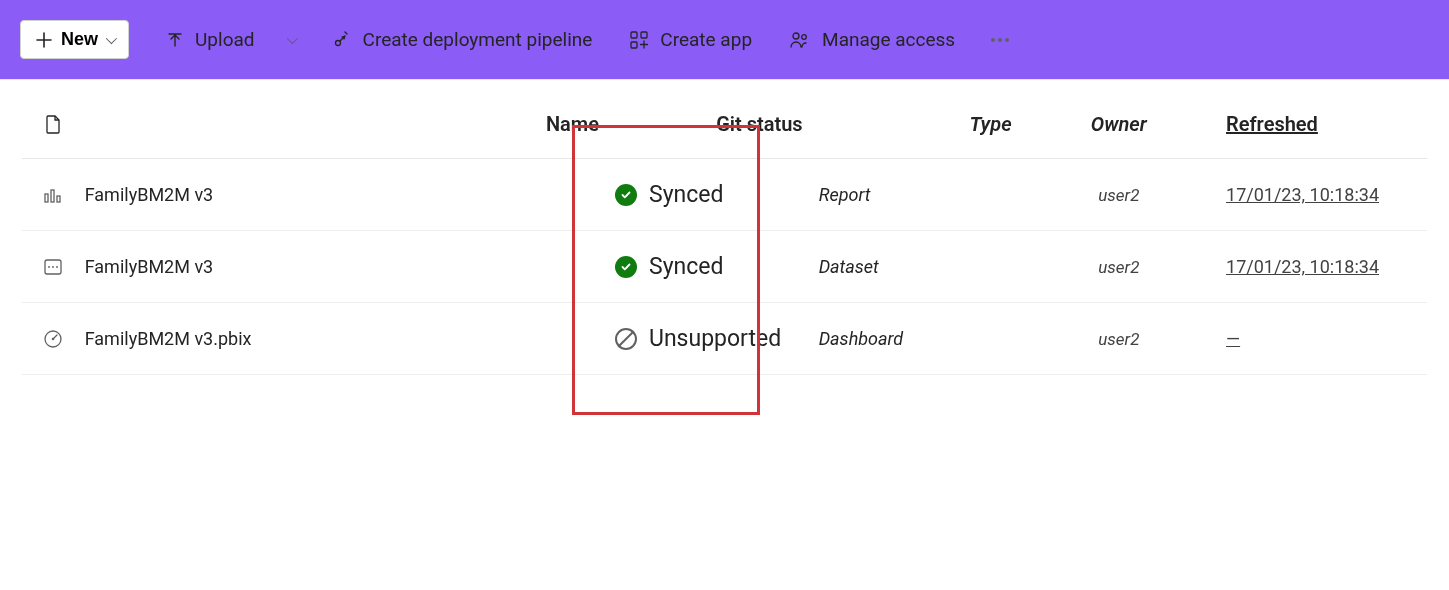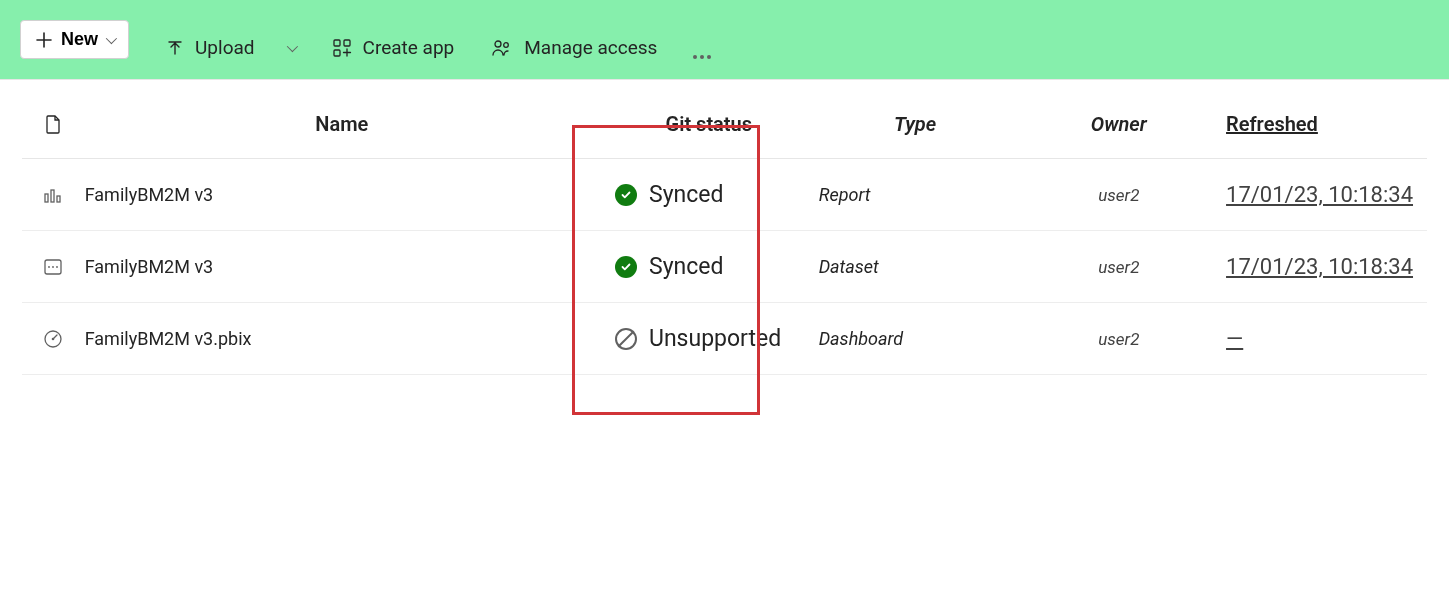--- a/index.html
+++ b/index.html
@@ -6,25 +6,25 @@
   body {
     font-family: "Segoe UI", -apple-system, BlinkMacSystemFont, Roboto, "Helvetica Neue", sans-serif;
     background: #fff;
     color: #242424;
     width: 1449px;
     height: 590px;
     overflow: hidden;
   }
   .toolbar {
     display: flex;
-    align-items: flex-end;
+    align-items: center;
     padding: 20px 20px 20px 20px;
     gap: 36px;
     border-bottom: 1px solid #e6e6e6;
-    background: #86efac;
+    background: #8b5cf6;
   }
   .new-btn {
     display: flex;
     align-items: center;
     gap: 8px;
     border: 1px solid #d1d1d1;
     border-radius: 4px;
     background: #fff;
     padding: 8px 14px;
     font-size: 18px;
@@ -55,21 +55,21 @@
     width: 4px; height: 4px; background: #616161; border-radius: 50%;
   }
   .content {
     padding: 0 22px;
   }
   table {
     width: 100%;
     border-collapse: collapse;
   }
   thead th {
-    text-align: center;
+    text-align: right;
     font-weight: 600;
     font-size: 20px;
     padding: 32px 8px 22px 8px;
     border-bottom: 1px solid #e6e6e6;
     color: #242424;
   }
   tbody td {
     padding: 22px 8px;
     border-bottom: 1px solid #ededed;
     font-size: 18px;
@@ -77,21 +77,21 @@
   }
   .col-icon { width: 60px; text-align: center; }
   .col-name { width: 500px; padding-left: 0; }
   thead .col-name { padding-left: 0; }
   .col-git { width: 195px; }
   .col-type { width: 200px; font-style: italic; }
   .col-owner { width: 190px; text-align: center; font-style: italic; }
   .col-refreshed { width: 200px; text-align: left; text-decoration: underline; }
   thead .col-owner, tbody .col-owner { text-align: center; }
   tbody .col-owner { font-size: 17px; color: #424242; }
-  tbody .col-refreshed { font-size: 22px; color: #424242; }
+  tbody .col-refreshed { font-size: 18px; color: #424242; }
   .git-cell {
     display: flex;
     align-items: center;
     gap: 12px;
     font-size: 23px;
   }
   .synced-badge {
     width: 22px; height: 22px; border-radius: 50%;
     background: #107c10;
     display: flex; align-items: center; justify-content: center;
@@ -131,20 +131,27 @@
 
   <div class="toolbar-item">
     <svg class="icon-svg" width="20" height="20" viewBox="0 0 20 20">
         <path d="M10 16V5M6 9l4-4 4 4M4 4h12" stroke="#242424" stroke-width="1.4" fill="none" stroke-linecap="round" stroke-linejoin="round"></path>
       </svg>
     <span>Upload</span>
     <span style="width:12px"></span>
     <span class="chev-sm"></span>
   </div>
 
+  <div class="toolbar-item">
+    <svg class="icon-svg" width="22" height="22" viewBox="0 0 22 22">
+        <circle cx="7" cy="14" r="2.5" stroke="#242424" stroke-width="1.3" fill="none"></circle>
+        <path d="M9 12l5-5m0 0l-1 3m1-3l-3 1M14 3l2 2" stroke="#242424" stroke-width="1.3" fill="none" stroke-linecap="round" stroke-linejoin="round"></path>
+      </svg>
+    <span>Create deployment pipeline</span>
+  </div>
 
   <div class="toolbar-item">
     <svg class="icon-svg" width="22" height="22" viewBox="0 0 22 22">
         <rect x="3" y="3" width="6" height="6" rx="1" stroke="#242424" stroke-width="1.3" fill="none"></rect>
         <rect x="13" y="3" width="6" height="6" rx="1" stroke="#242424" stroke-width="1.3" fill="none"></rect>
         <rect x="3" y="13" width="6" height="6" rx="1" stroke="#242424" stroke-width="1.3" fill="none"></rect>
         <path d="M16 12v7M12.5 15.5h7" stroke="#242424" stroke-width="1.3" stroke-linecap="round"></path>
       </svg>
     <span>Create app</span>
   </div>

